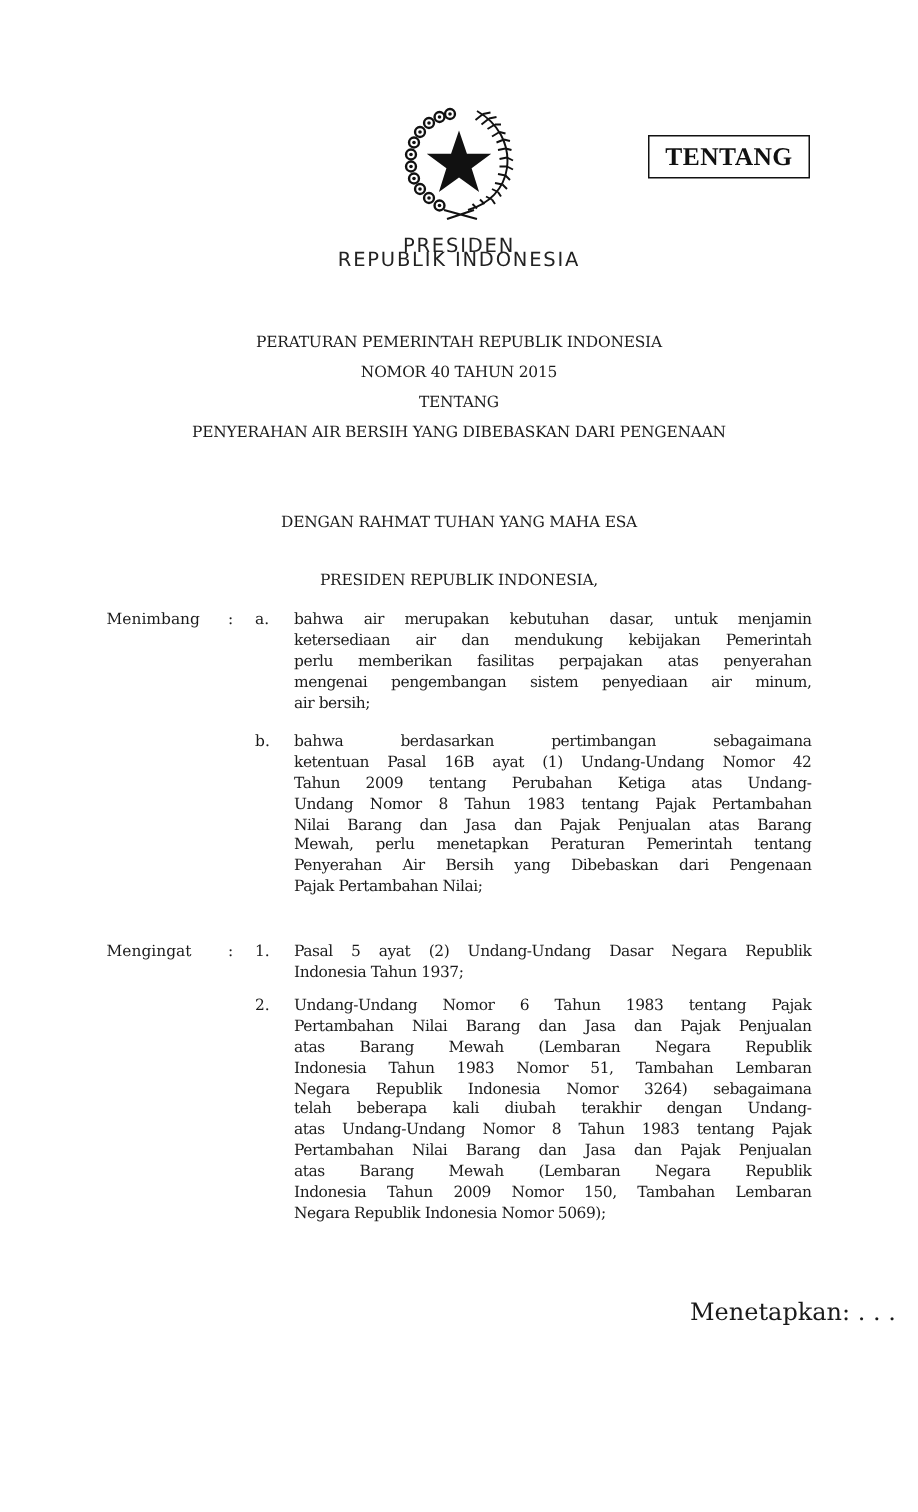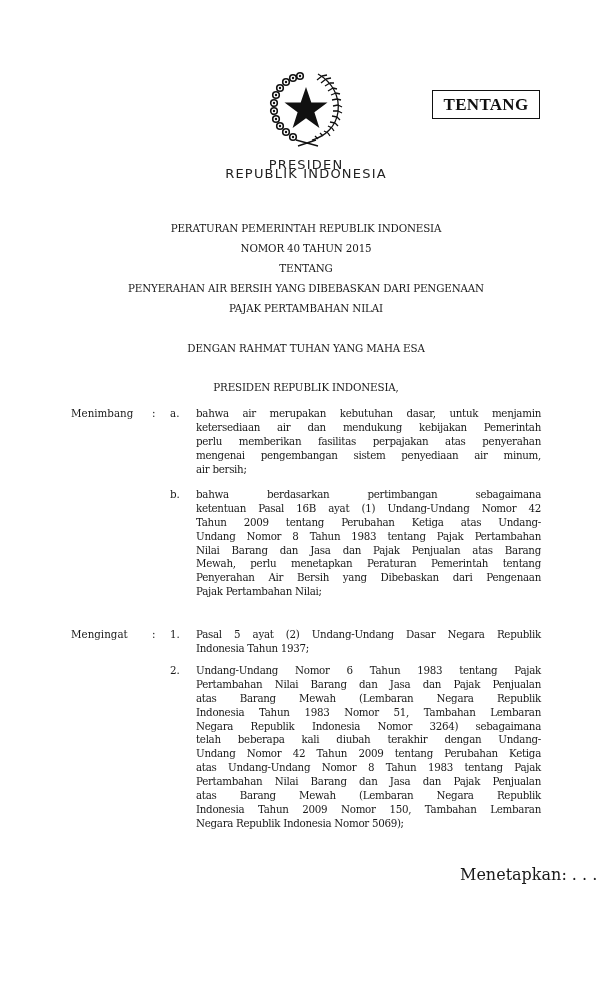--- a/index.html
+++ b/index.html
@@ -70,21 +70,20 @@
 <div class="abs salinan">TENTANG</div>
 
 <div class="abs pres-label" style="top:160px;">PRESIDEN</div>
 <div class="abs pres-label" style="top:169px;">REPUBLIK INDONESIA</div>
 
 <div class="abs title" style="top:218px;">
   <div>PERATURAN PEMERINTAH REPUBLIK INDONESIA</div>
   <div>NOMOR 40 TAHUN 2015</div>
   <div>TENTANG</div>
   <div>PENYERAHAN AIR BERSIH YANG DIBEBASKAN DARI PENGENAAN</div>
-  <div>PAJAK PERTAMBAHAN NILAI</div>
 </div>
 
 <div class="abs center-line" style="top:342px;">DENGAN RAHMAT TUHAN YANG MAHA ESA</div>
 <div class="abs center-line" style="top:381px;">PRESIDEN REPUBLIK INDONESIA,</div>
 
 <div class="abs label" style="top:407px;">Menimbang</div>
 <div class="abs colon" style="top:407px;">:</div>
 
 <div class="abs marker" style="top:407px;">a.</div>
 <div class="abs body" style="top:407px;">
@@ -117,21 +116,20 @@
 </div>
 
 <div class="abs marker" style="top:664px;">2.</div>
 <div class="abs body" style="top:664px;">
   <span class="line" style="white-space: normal; text-align: justify; text-align-last: justify;">Undang-Undang Nomor 6 Tahun 1983 tentang Pajak</span>
   <span class="line" style="white-space: normal; text-align: justify; text-align-last: justify;">Pertambahan Nilai Barang dan Jasa dan Pajak Penjualan</span>
   <span class="line" style="white-space: normal; text-align: justify; text-align-last: justify;">atas Barang Mewah (Lembaran Negara Republik</span>
   <span class="line" style="white-space: normal; text-align: justify; text-align-last: justify;">Indonesia Tahun 1983 Nomor 51, Tambahan Lembaran</span>
   <span class="line" style="white-space: normal; text-align: justify; text-align-last: justify;">Negara Republik Indonesia Nomor 3264) sebagaimana</span>
   <span class="line" style="white-space: normal; text-align: justify; text-align-last: justify;">telah beberapa kali diubah terakhir dengan Undang-</span>
-  <span class="line" style="white-space: normal; text-align: justify; text-align-last: justify;">Undang Nomor 42 Tahun 2009 tentang Perubahan Ketiga</span>
   <span class="line" style="white-space: normal; text-align: justify; text-align-last: justify;">atas Undang-Undang Nomor 8 Tahun 1983 tentang Pajak</span>
   <span class="line" style="white-space: normal; text-align: justify; text-align-last: justify;">Pertambahan Nilai Barang dan Jasa dan Pajak Penjualan</span>
   <span class="line" style="white-space: normal; text-align: justify; text-align-last: justify;">atas Barang Mewah (Lembaran Negara Republik</span>
   <span class="line" style="white-space: normal; text-align: justify; text-align-last: justify;">Indonesia Tahun 2009 Nomor 150, Tambahan Lembaran</span>
   <span class="line last">Negara Republik Indonesia Nomor 5069);</span>
 </div>
 
 <div class="abs menetapkan" style="top:865px;">Menetapkan: . . .</div>
 
 </body></html>

